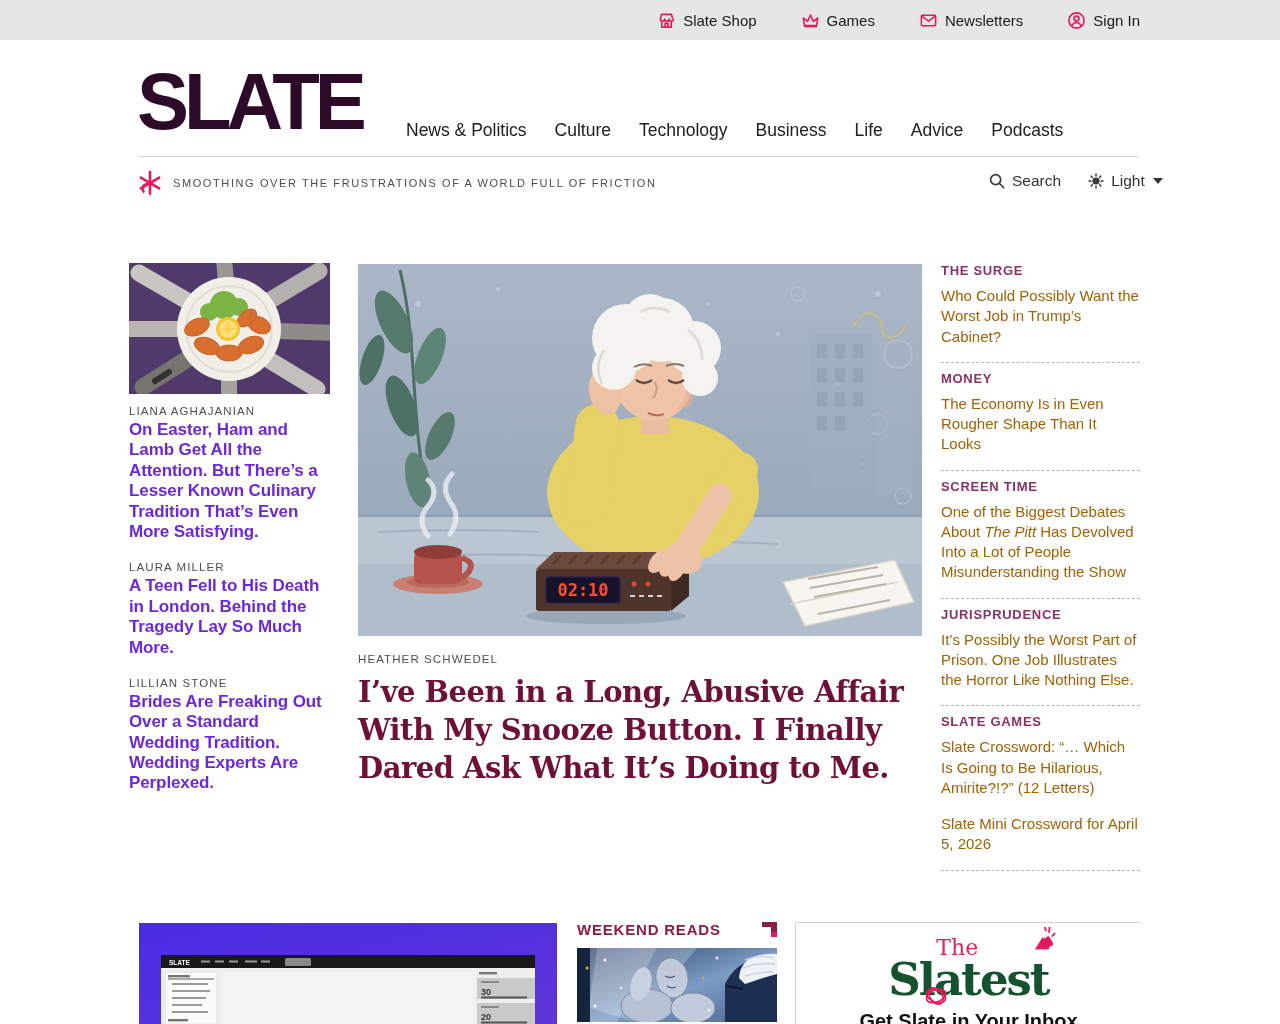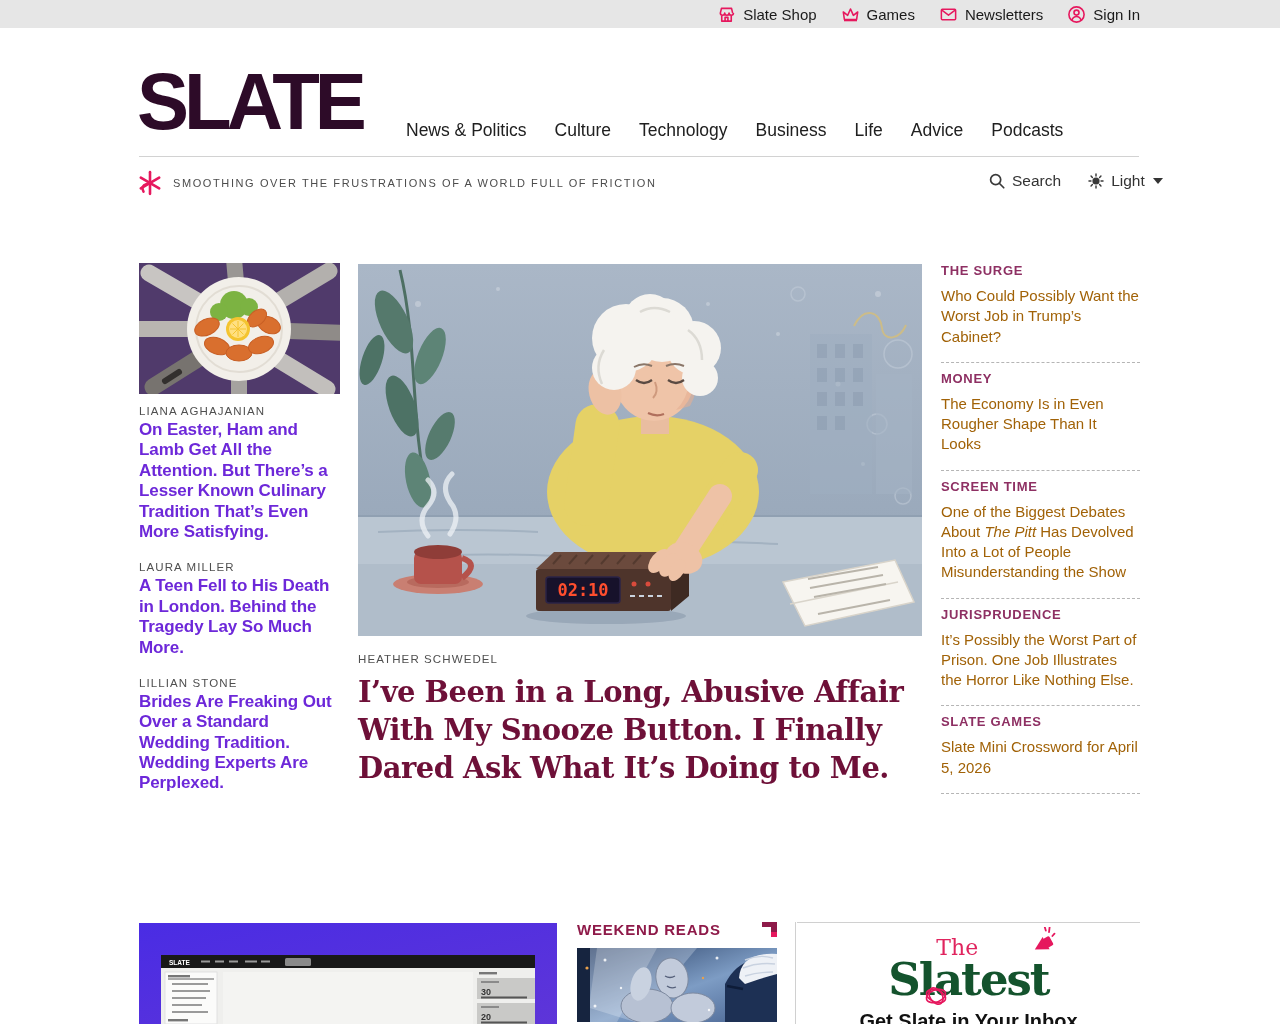--- a/index.html
+++ b/index.html
@@ -1,39 +1,39 @@
 <!DOCTYPE html>
 <html><head>
 <meta charset="utf-8">
 <style>
   html,body{margin:0;padding:0;background:#fff;}
   .page{position:relative;width:1280px;height:1024px;overflow:hidden;background:#fff;
         font-family:"Liberation Sans",sans-serif;color:#1a1a1a;}
   
-  .utilbar{position:absolute;top:0;left:0;width:1280px;height:28px;background:#e6e6e6;
-           display:flex;align-items:center;justify-content:flex-end;gap:24px;
+  .utilbar{position:absolute;top:0;left:0;width:1280px;height:40px;background:#e6e6e6;
+           display:flex;align-items:center;justify-content:flex-end;gap:44px;
            padding-right:140px;box-sizing:border-box;}
   .util-item{display:flex;align-items:center;gap:7px;font-size:15px;color:#1a1a1a;cursor:pointer;}
   .util-item svg{display:block;color:#e6185e;}
   
   .logo{position:absolute;left:137px;top:62px;font-size:78px;font-weight:bold;
         letter-spacing:-5px;line-height:1;color:#2d0b28;transform:scaleY(1.02);}
   .mainnav{position:absolute;left:406px;top:120px;display:flex;gap:28px;
            font-size:17.5px;color:#202020;}
   .mainnav span{cursor:pointer;}
   .header-divider{position:absolute;left:139px;top:156px;width:1000px;height:1px;background:#d2d2d2;}
   
   .tagline{position:absolute;left:137px;top:170px;display:flex;align-items:center;gap:10px;}
   .tagline-text{font-size:11px;letter-spacing:1.6px;color:#4c4c4c;}
   .tools{position:absolute;left:988px;top:172px;display:flex;align-items:center;gap:26px;}
   .tool{display:flex;align-items:center;gap:6px;font-size:15.5px;color:#333;cursor:pointer;}
   .caret{width:0;height:0;border-left:5px solid transparent;border-right:5px solid transparent;
          border-top:6px solid #333;margin-left:2px;}
   
-  .left-col{position:absolute;left:139px;top:263px;width:201px;}
+  .left-col{position:absolute;left:129px;top:263px;width:201px;}
   .thumb{display:block;width:201px;height:131px;cursor:pointer;}
   .article{margin-top:11px;}
   .author{font-size:11.5px;letter-spacing:1.1px;color:#4f4f4f;margin:0 0 3px 0;}
   .headline{font-size:17px;line-height:1.2;font-weight:bold;color:#6d28d9;margin:0 0 19px 0;
             letter-spacing:-0.1px;cursor:pointer;}
   .center-col{position:absolute;left:358px;top:264px;width:564px;}
   .hero-img{display:block;width:564px;height:372px;cursor:pointer;}
   .hero-author{font-size:11.5px;letter-spacing:1.1px;color:#4f4f4f;margin:17px 0 0 0;}
   .hero-title{font-family:"DejaVu Serif",serif;font-weight:bold;font-size:29px;line-height:1.31;
               letter-spacing:-0.5px;color:#6e1038;margin:9px 0 0 0;cursor:pointer;}
@@ -326,20 +326,21 @@
     <div class="rail-section">
       <p class="rail-label">SCREEN TIME</p>
       <p class="rail-item"><span>One of the Biggest Debates About </span><em>The Pitt</em><span> Has Devolved Into a Lot of People Misunderstanding the Show</span></p>
     </div>
     <div class="rail-section">
       <p class="rail-label">JURISPRUDENCE</p>
       <p class="rail-item">It’s Possibly the Worst Part of Prison. One Job Illustrates the Horror Like Nothing Else.</p>
     </div>
     <div class="rail-section">
       <p class="rail-label">SLATE GAMES</p>
+      <p class="rail-item">Slate Crossword: “… Which Is Going to Be Hilarious, Amirite?!?” (12 Letters)</p>
       <p class="rail-item">Slate Mini Crossword for April 5, 2026</p>
     </div>
   </div>
 
   <svg class="promo" viewBox="0 0 418 101">
     <defs>
       <linearGradient id="pg" x1="0" y1="0" x2="1" y2="1">
         <stop offset="0" stop-color="#4a2ce4"></stop>
           <stop offset="1" stop-color="#5e35d8"></stop>
       </linearGradient>

